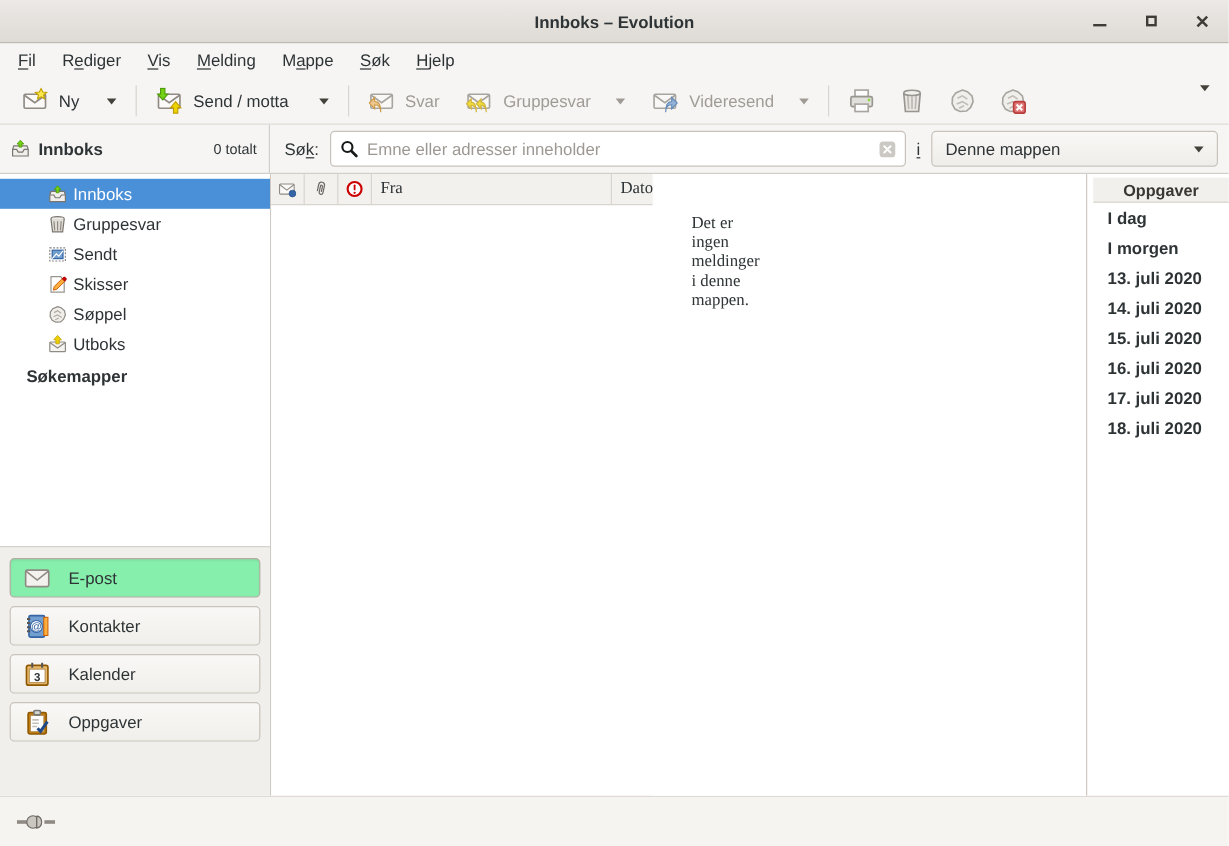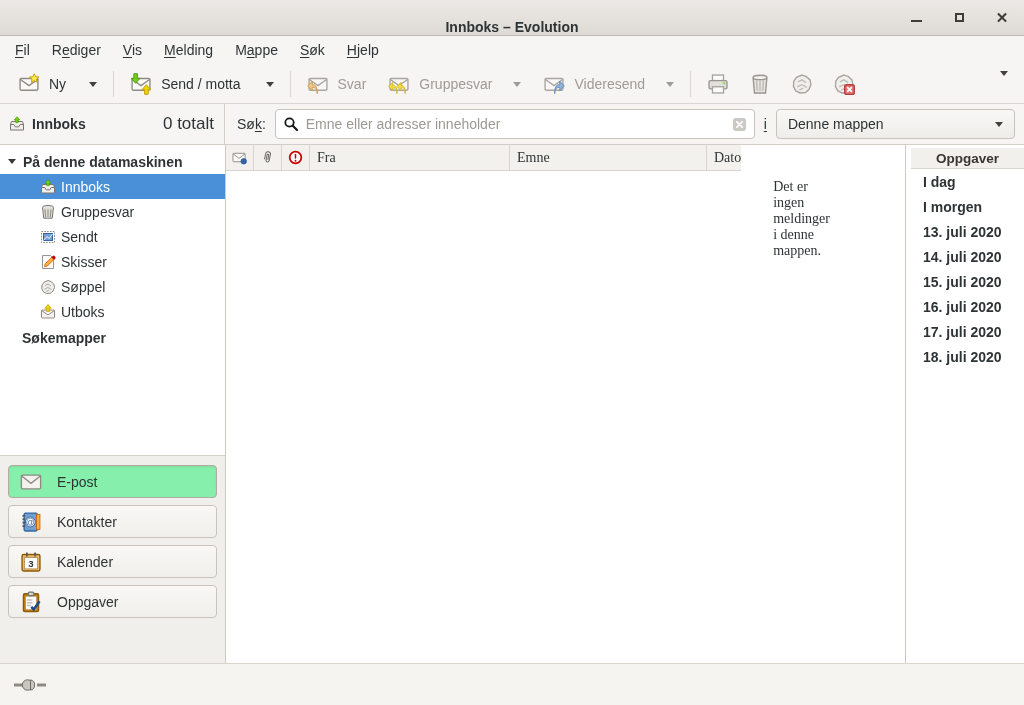--- a/index.html
+++ b/index.html
@@ -4,21 +4,21 @@
 <style>
   * { margin:0; padding:0; box-sizing:border-box; }
   html,body { width:1024px; height:705px; overflow:hidden; }
   body { font-family:"Liberation Sans", sans-serif; font-size:14px; color:#2e3436; background:#fff; position:relative; }
   .mn { text-decoration:underline; text-underline-offset:2px; }
   .icon { display:inline-block; width:16px; height:16px; flex:0 0 auto; }
   .icon svg { display:block; }
 
   
   .titlebar { height:36px; background:linear-gradient(#ece9e6,#dedad5); border-bottom:1px solid #bfbab3;
-              display:flex; align-items:flex-end; justify-content:center; position:relative; }
+              display:flex; align-items:center; justify-content:center; position:relative; }
   .title { font-weight:bold; color:#2e3436; }
   .win-controls { position:absolute; right:14px; top:0; height:100%; display:flex; align-items:center; gap:27px; }
   .wc { width:16px; height:16px; display:flex; align-items:center; justify-content:center; color:#3f3b36; cursor:default; }
   .wc-min i { display:block; width:11px; height:2px; background:#3f3b36; margin-top:6px; }
   .wc-max i { display:block; width:9px; height:9px; border:2px solid #3f3b36; }
   .wc-close { font-size:15px; font-weight:bold; }
 
   
   .menubar { height:28px; background:#f6f5f4; display:flex; align-items:center; padding-left:4px; }
   .menu-item { padding:3px 11px; border-radius:3px; cursor:default; }
@@ -33,21 +33,21 @@
   .arr { width:0; height:0; border:4px solid transparent; border-top:5px solid #44403a; margin-top:5px; }
   .arr.dim { border-top-color:#a09b95; }
   .tb-sep { width:1px; height:26px; background:#d9d5d0; margin:0 8px; }
   .tb-spring { flex:1; }
   .tb-overflow { padding:0 6px; }
 
   
   .searchbar { height:41px; background:#f6f5f4; border-bottom:1px solid #d3cec8; display:flex; align-items:stretch; }
   .folder-head { width:225px; border-right:1px solid #d3cec8; display:flex; align-items:center; padding:0 10px 0 9px; gap:7px; }
   .folder-head .name { font-weight:bold; }
-  .folder-head .count { margin-left:auto; font-size:17px;text-align:right; }
+  .folder-head .count { margin-left:auto; font-size:12px;text-align:right; }
   .search-area { flex:1; display:flex; align-items:center; padding:0 9px 0 12px; gap:9px; }
   .entry { width:480px; height:30px; background:#fff; border:1px solid #c8c2bb; border-radius:4px;
            display:flex; align-items:center; padding:4px 7px; gap:7px; }
   .entry input { border:none; outline:none; flex:1; font:inherit; color:#2e3436; background:transparent; }
   .entry input::placeholder { color:#9d9892; opacity:1; }
   .entry .icon.search { width:16px; height:16px; }
   .entry .icon.clear { width:15px; height:15px; opacity:.75; }
   .scope { flex:1; height:30px; border:1px solid #c8c2bb; border-radius:4px;
            background:linear-gradient(#f9f8f6,#efede9); display:flex; align-items:center; gap:8px; padding:0 11px; }
   .scope .arr { margin-left:auto; }
@@ -253,24 +253,20 @@
       <span>Denne mappen</span>
       <span class="arr"></span>
     </div>
   </div>
 </div>
 
 <div class="main">
 
   <div class="sidebar">
     <div class="tree">
-      <div class="tree-row root-row">
-        <span class="exp"></span>
-        <span>På denne datamaskinen</span>
-      </div>
       <div>
           <div class="folder-row selected">
             <span class="icon">
               <svg viewBox="0 0 16 16" width="100%" height="100%">
                 <path d="M1.5 8.5 L2.5 5.5 L13.5 5.5 L14.5 8.5 L14.5 14 L1.5 14 Z" fill="#f1efec" stroke="#7a756e"></path>
                 <path d="M1.5 8.5 L4.8 8.5 L6.2 10.8 L9.8 10.8 L11.2 8.5 L14.5 8.5" fill="none" stroke="#7a756e"></path>
                 <path d="M8 0.8 L10.8 4 L9.2 4 L9.2 6.6 L6.8 6.6 L6.8 4 L5.2 4 Z" fill="#73d216" stroke="#4e9a06" stroke-width="0.7"></path>
               </svg>
             </span>
             <span>Innboks</span>
@@ -400,21 +396,20 @@
       <div class="col icon-col">
         <span class="icon">
             <svg viewBox="0 0 16 16" width="100%" height="100%">
               <circle cx="8" cy="8" r="6.2" fill="#fff" stroke="#cc0000" stroke-width="1.9"></circle>
               <rect x="7.2" y="3.9" width="1.6" height="5.3" rx="0.8" fill="#cc0000"></rect>
               <circle cx="8" cy="11.4" r="1" fill="#cc0000"></circle>
             </svg>
           </span>
       </div>
       <div class="col col-fra">Fra</div>
-      <div class="col col-emne">Emne</div>
       <div class="col col-dato">Dato</div>
     </div>
     <div class="list-body">
       <span class="empty-msg">Det er ingen meldinger i denne mappen.</span>
     </div>
     <div class="pane-divider"></div>
     <div class="preview"></div>
   </div>
 
   <div class="tasks">

